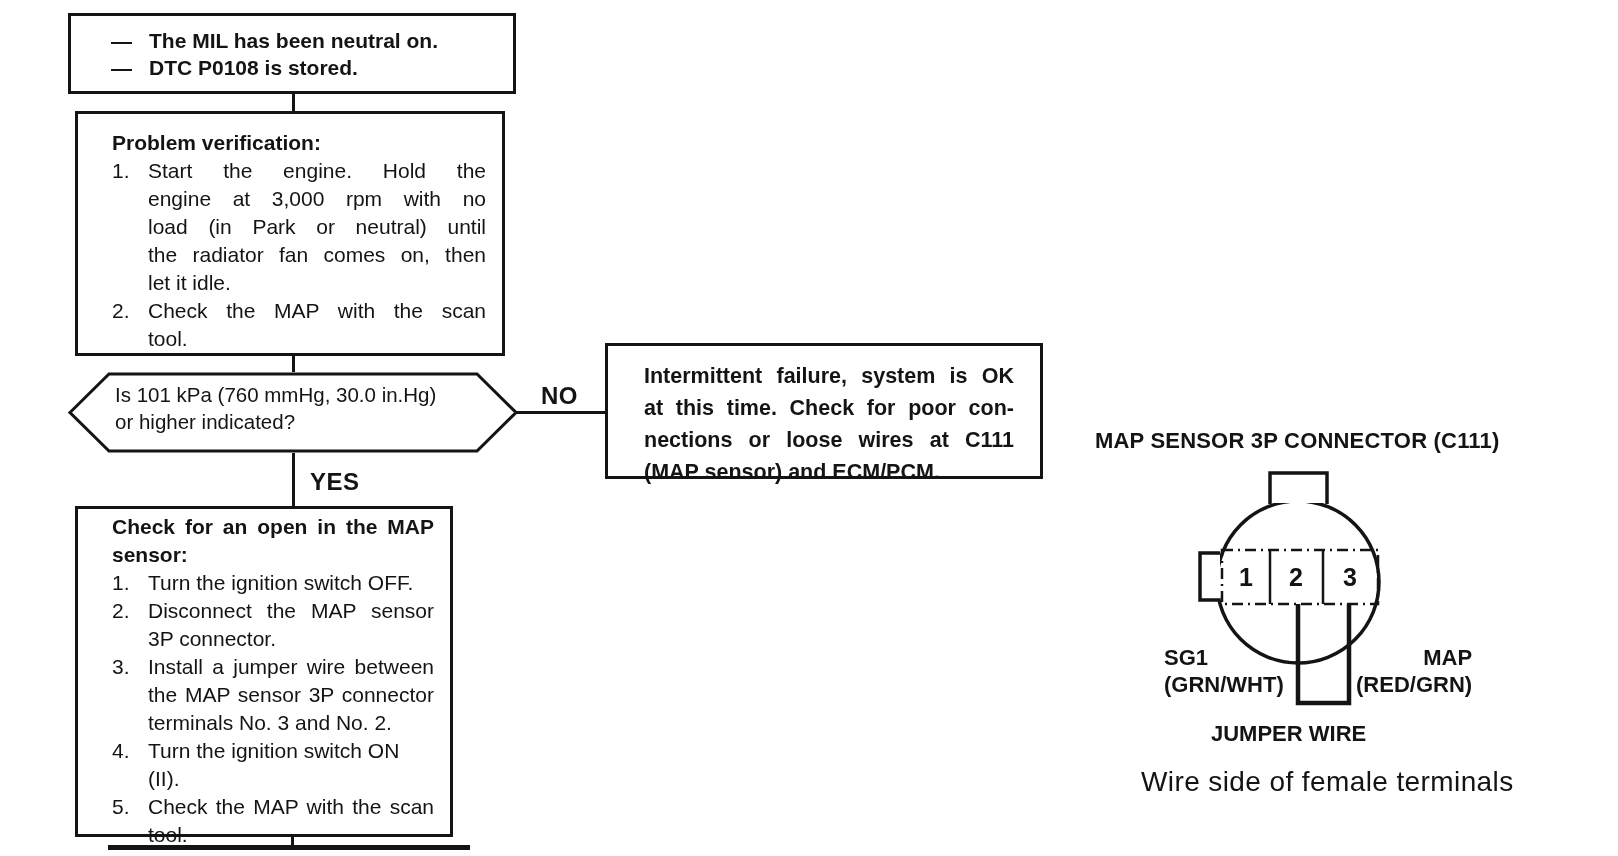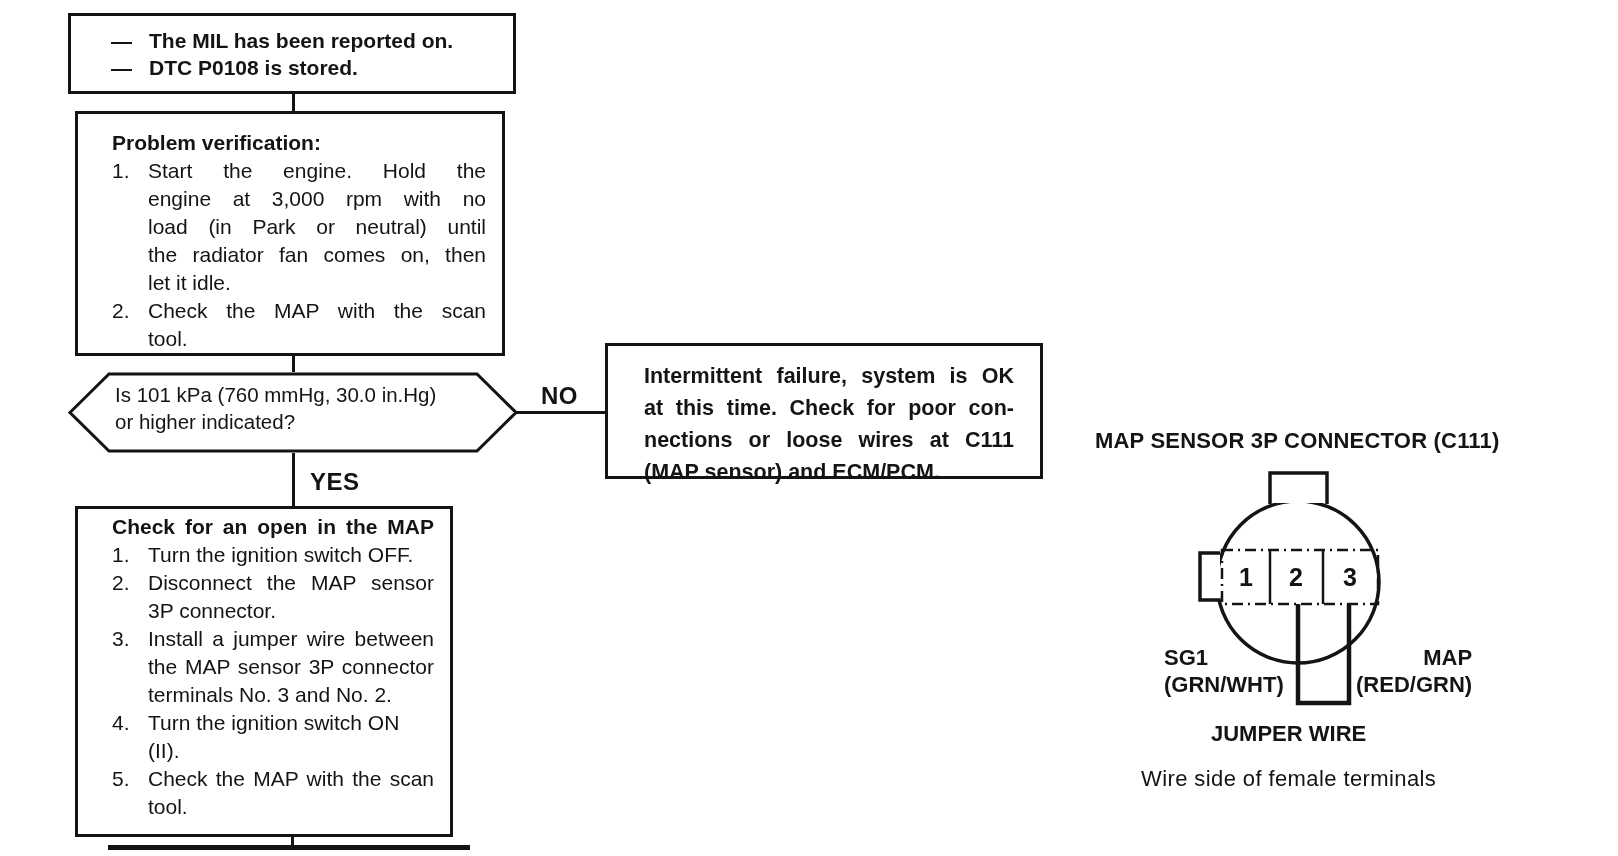--- a/index.html
+++ b/index.html
@@ -21,30 +21,30 @@
   .steps{font-size:21px;line-height:28px;}
   .step{display:flex;}
   .step .num{width:36px;flex:0 0 36px;}
   .step .stext{flex:1;min-width:0;}
   .jl{text-align:justify;text-align-last:justify;}
 
   .hex-text{position:absolute;left:47px;top:10px;font-size:20.5px;line-height:26.5px;}
   .branch-label{position:absolute;font-size:24px;font-weight:700;letter-spacing:.5px;}
 
   .conn-label{position:absolute;font-size:22px;font-weight:700;line-height:27px;}
-  .caption{position:absolute;font-size:22px;letter-spacing:.4px;}
+  .caption{position:absolute;font-size:28px;letter-spacing:.4px;}
   svg{display:block;}
 </style>
 </head>
 <body>
 
 <div class="box" style="left:68px;top:13px;width:448px;height:81px;padding:11px 8px 0 40px;">
   <div class="bullet-row">
     <span class="dash">—</span>
-    <span>The MIL has been reported on.</span>
+    <span>The MIL has been neutral on.</span>
   </div>
   <div class="bullet-row">
     <span class="dash">—</span>
     <span>DTC P0108 is stored.</span>
   </div>
 </div>
 
 <div class="vline" style="left:292px;top:94px;height:17px;"></div>
 
 <div class="box" style="left:75px;top:111px;width:430px;height:245px;padding:15px 16px 0 34px;">
@@ -91,20 +91,21 @@
 <div class="box" style="left:605px;top:343px;width:438px;height:136px;padding:14px 26px 0 36px;font-size:21.5px;font-weight:700;line-height:32px;">
   <div class="jl">Intermittent failure, system is OK</div>
   <div class="jl">at this time. Check for poor con-</div>
   <div class="jl">nections or loose wires at C111</div>
   <div>(MAP sensor) and ECM/PCM.</div>
 </div>
 
 <div class="box" style="left:75px;top:506px;width:378px;height:331px;padding:4px 16px 0 34px;">
   <div class="b-bold" style="font-size:21px;line-height:28px;">
     <div class="jl">Check for an open in the MAP</div>
+    <div>sensor:</div>
   </div>
   <div class="steps">
     <div class="step">
       <div class="num">1.</div>
       <div class="stext">
         <div>Turn the ignition switch OFF.</div>
       </div>
     </div>
     <div class="step">
       <div class="num">2.</div>

